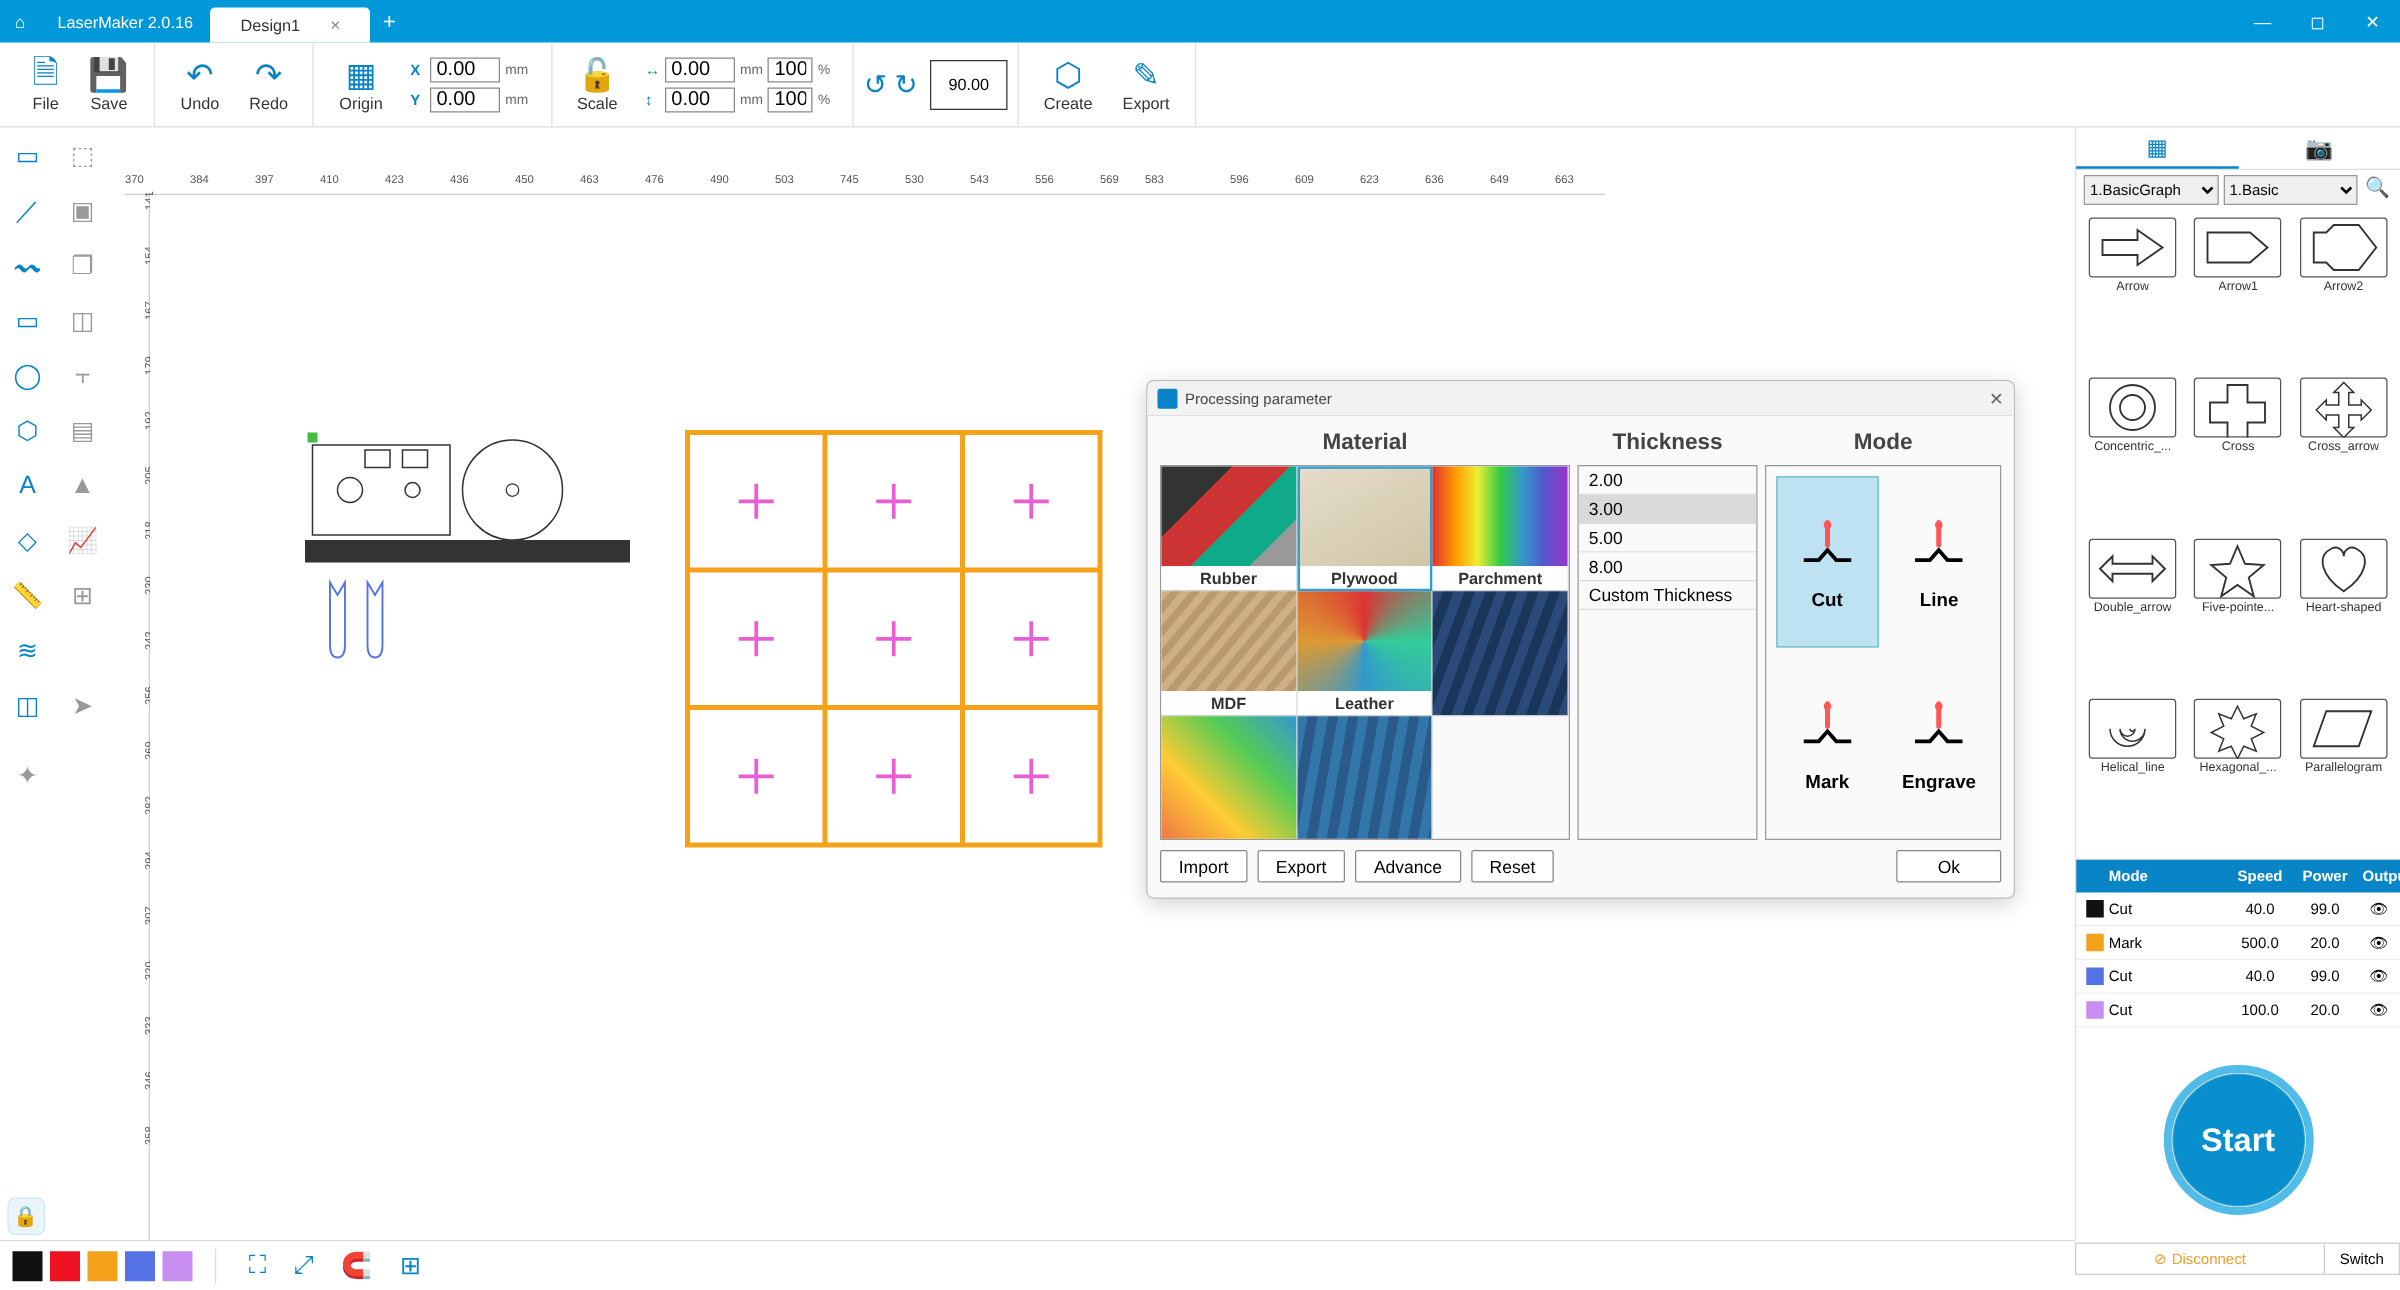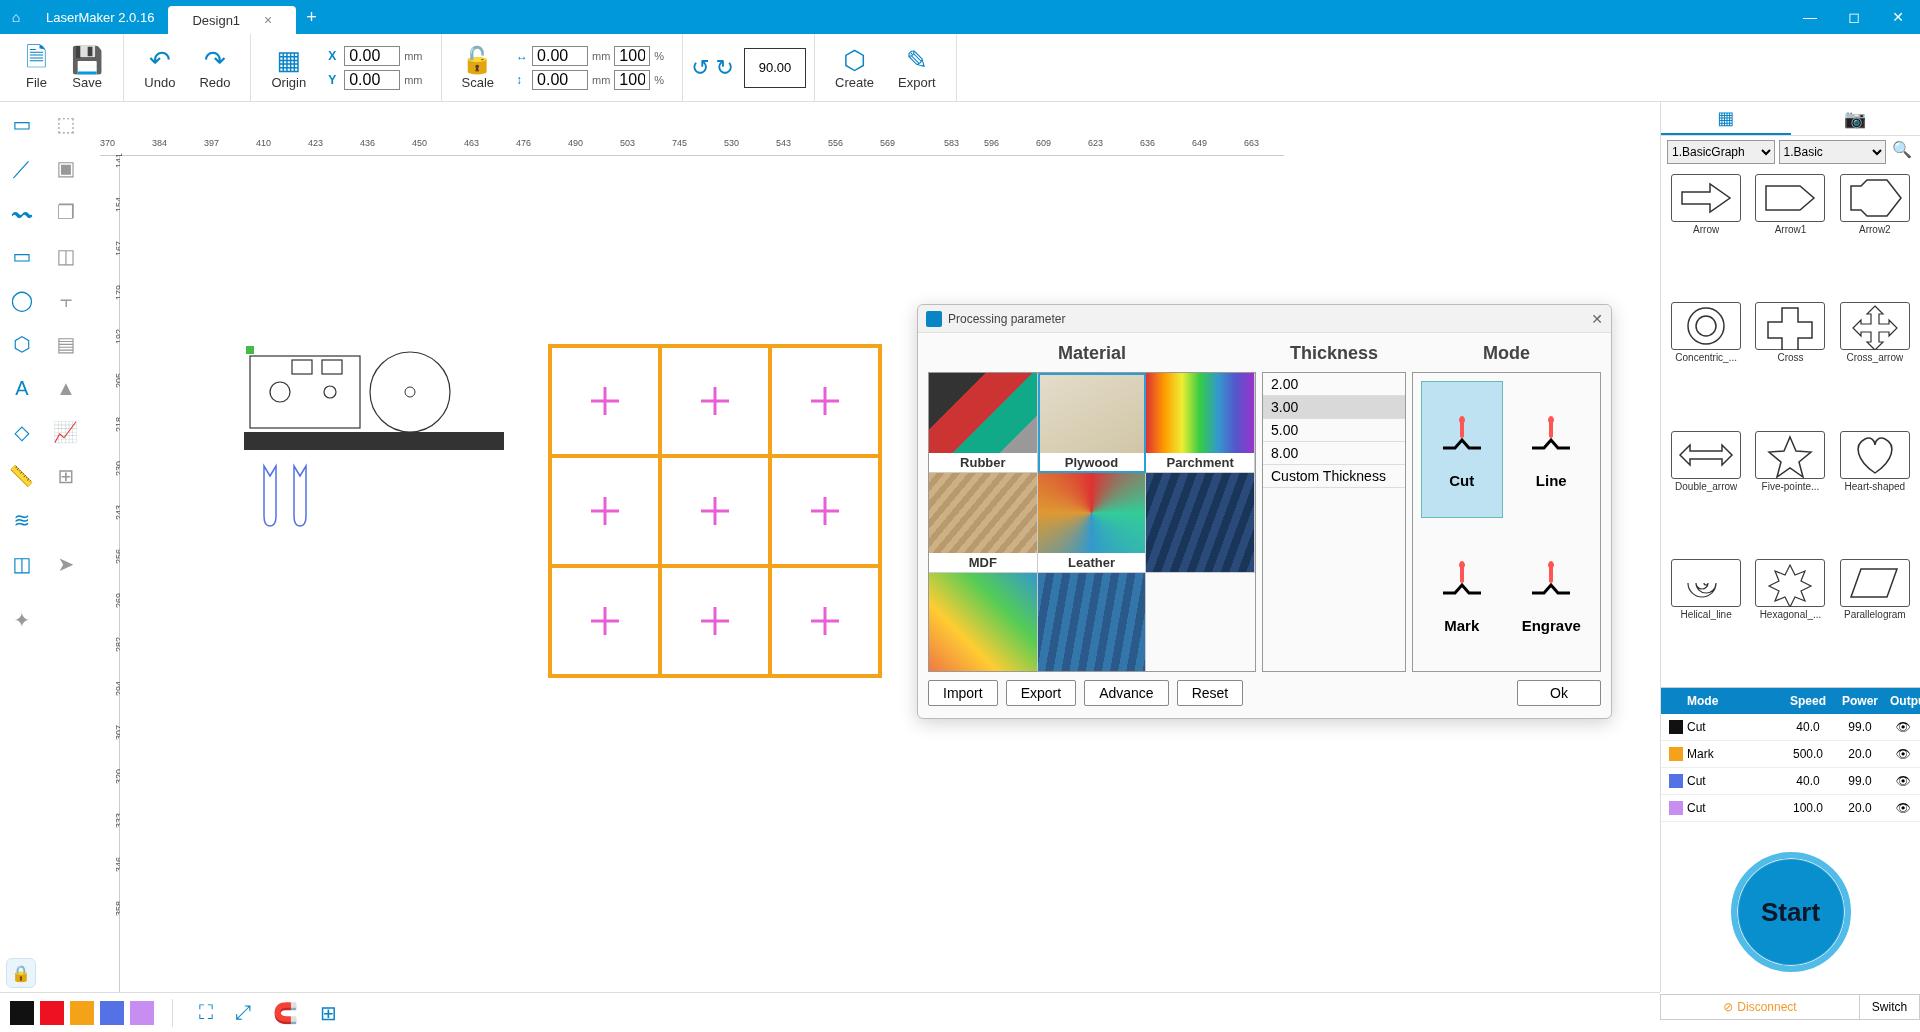--- a/index.html
+++ b/index.html
@@ -61,21 +61,21 @@
 .layer-head { display: flex; background: #0984c6; color: #fff; font-size: 12px; font-weight: bold; }
 .layer-head > div, .layer-row > div { padding: 6px 4px; }
 .lc-sw { width: 22px; }
 .lc-mode { flex: 1; }
 .lc-sp { width: 52px; text-align: center; }
 .lc-pw { width: 52px; text-align: center; }
 .lc-out { width: 34px; text-align: center; }
 .layer-row { display: flex; font-size: 12px; align-items: center; border-bottom: 1px solid #eee; }
 .layer-row .swatch { width: 14px; height: 14px; margin: 0 4px; }
 .start-area { flex:0 0 auto; padding: 30px 0 20px; display: flex; justify-content: center; }
-.start-btn { width: 120px; height: 120px; border-radius: 60px; background: #0a8fce; border: 6px solid #52bce8; color: #0f172a; font-size: 26px; font-weight: bold; display: flex; align-items: center; justify-content: center; cursor: pointer; box-shadow: 0 0 1px 1px #e8f5fb inset; }
+.start-btn { width: 120px; height: 120px; border-radius: 60px; background: #0a8fce; border: 6px solid #52bce8; color: #ffffff; font-size: 26px; font-weight: bold; display: flex; align-items: center; justify-content: center; cursor: pointer; box-shadow: 0 0 1px 1px #e8f5fb inset; }
 
 
 .connect-bar { position: absolute; right: 0; bottom: 12px; width: 260px; display: flex; border: 1px solid #ccc; height: 26px; font-size: 12px; }
 .connect-bar .disc { flex: 1; display: flex; align-items: center; justify-content: center; color: #f29b2e; gap: 4px; }
 .connect-bar .sw { width: 60px; border-left: 1px solid #ccc; display:flex; align-items:center; justify-content:center; }
 
 
 .bottom-bar { position: absolute; left: 0; bottom: 0; right: 260px; height: 40px; border-top: 1px solid #ddd; display: flex; align-items: center; padding: 0 10px; gap: 6px; }
 .bottom-bar .sw { width: 24px; height: 24px; }
 .bottom-bar .divider { width: 1px; height: 28px; background: #ddd; margin: 0 12px; }
@@ -232,21 +232,21 @@
     <span class="tick" style="left: 312px;">450</span>
     <span class="tick" style="left: 364px;">463</span>
     <span class="tick" style="left: 416px;">476</span>
     <span class="tick" style="left: 468px;">490</span>
     <span class="tick" style="left: 520px;">503</span>
     <span class="tick" style="left: 572px;">745</span>
     <span class="tick" style="left: 624px;">530</span>
     <span class="tick" style="left: 676px;">543</span>
     <span class="tick" style="left: 728px;">556</span>
     <span class="tick" style="left: 780px;">569</span>
-    <span class="tick" style="left: 844px;">583</span>
+    <span class="tick" style="left: 816px;">583</span>
     <span class="tick" style="left: 884px;">596</span>
     <span class="tick" style="left: 936px;">609</span>
     <span class="tick" style="left: 988px;">623</span>
     <span class="tick" style="left: 1040px;">636</span>
     <span class="tick" style="left: 1092px;">649</span>
     <span class="tick" style="left: 1144px;">663</span>
   </div>
 <div class="ruler-v" id="ruler-v">
     <span class="tick" style="top: 12px;">141</span>
     <span class="tick" style="top: 56px;">154</span>

